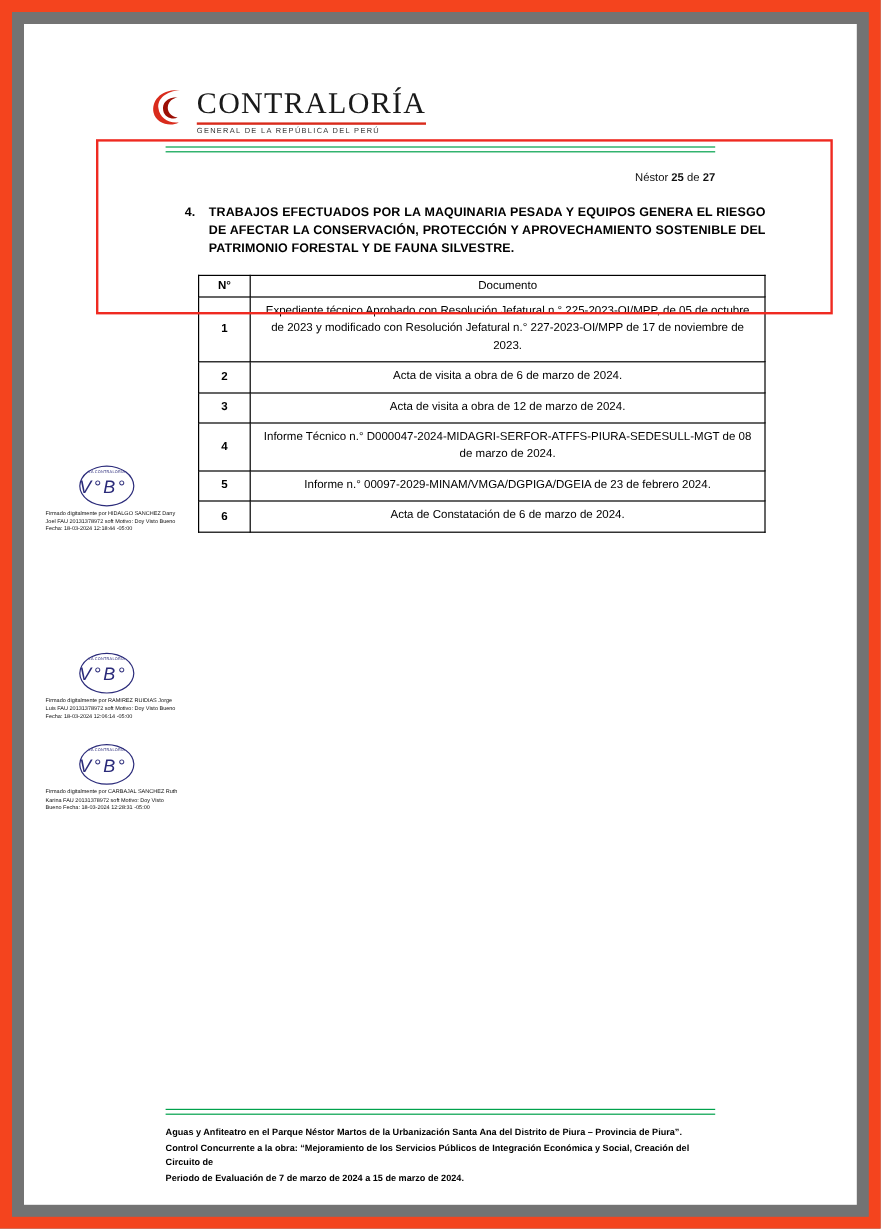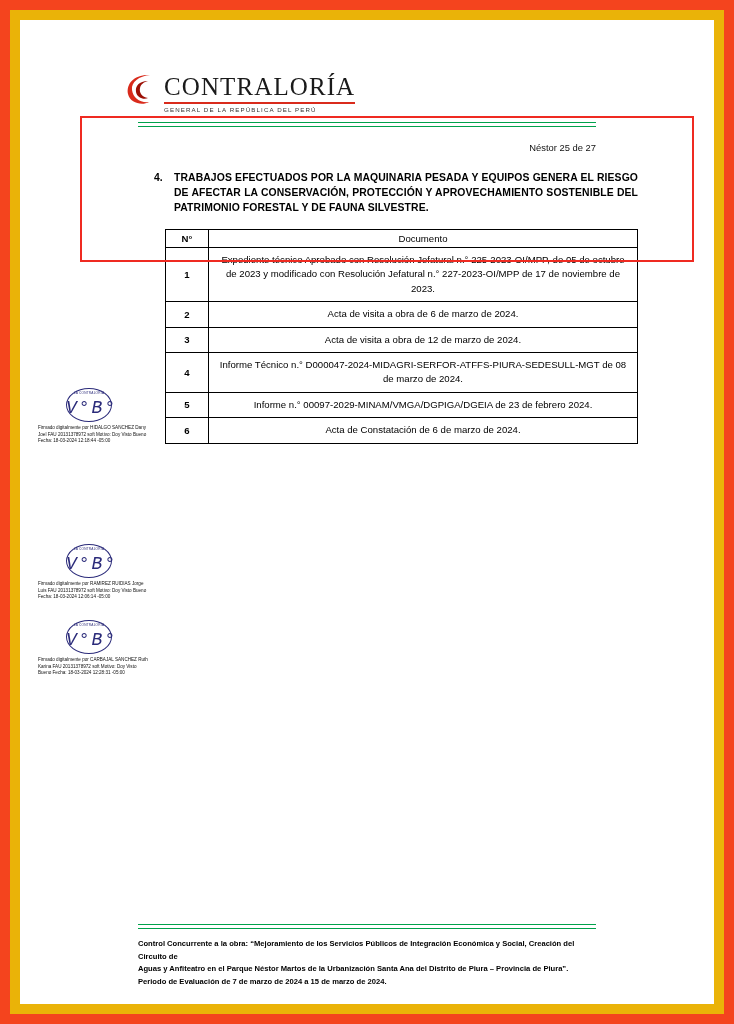--- a/index.html
+++ b/index.html
@@ -7,21 +7,21 @@
     padding: 0;
     background: #ffffff;
   }
   body {
     font-family: "Liberation Sans", sans-serif;
   }
   .page {
     position: relative;
     width: 734px;
     height: 1024px;
-    background: #eab308;
+    background: #737373;
     border: 10px solid #f4441e;
     box-sizing: border-box;
     overflow: hidden;
   }
   .sheet {
     position: absolute;
     left: 10px;
     top: 10px;
     right: 10px;
     bottom: 10px;
@@ -91,21 +91,21 @@
   }
 
   
   .page-num {
     position: absolute;
     right: 118px;
     top: 122px;
     font-size: 9.4px;
     color: #111;
   }
-  .page-num b { font-weight: normal; }
+  .page-num b { font-weight: bold; }
 
   
   .heading {
     position: absolute;
     left: 134px;
     top: 150px;
     width: 484px;
     display: flex;
     font-size: 10.4px;
     font-weight: bold;
@@ -168,22 +168,22 @@
   .sig-seal .ellipse {
     position: absolute;
     inset: 0;
     border: 1.4px solid #2b2b7a;
     border-radius: 50%;
   }
   .sig-seal .vb {
     position: absolute;
     left: 0; right: 0;
     top: 10px;
-    font-family: Liberation Mono, monospace;
-    font-size: 18px;
+    font-family: Liberation Sans, sans-serif;
+    font-size: 15px;
     font-style: italic;
     color: #2b2b7a;
     letter-spacing: 2px;
   }
   .sig-seal .cap {
     position: absolute;
     left: 0; right: 0;
     top: 3px;
     text-align: center;
     font-size: 3.2px;
@@ -311,19 +311,19 @@
         <div class="cap">LA CONTRALORÍA</div>
         <div class="vb">V°B°</div>
       </div>
       <div class="sig-text">Firmado digitalmente por CARBAJAL SANCHEZ Ruth Karina FAU 20131378972 soft Motivo: Doy Visto Bueno Fecha: 18-03-2024 12:28:31 -05:00</div>
     </div>
 
     <div class="rule-green" id="rule-bot-1"></div>
     <div class="rule-green second" id="rule-bot-2"></div>
 
     <div class="footer">
+      <b class="line">Aguas y Anfiteatro en el Parque Néstor Martos de la Urbanización Santa Ana del Distrito de Piura – Provincia de Piura”.</b>
       <b class="line">Control Concurrente a la obra: “Mejoramiento de los Servicios Públicos de Integración Económica y Social, Creación del Circuito de</b>
-      <b class="line">Aguas y Anfiteatro en el Parque Néstor Martos de la Urbanización Santa Ana del Distrito de Piura – Provincia de Piura”.</b>
       <b class="line">Periodo de Evaluación de 7 de marzo de 2024 a 15 de marzo de 2024.</b>
     </div>
 
   </div>
 </div>
 
 </body></html>

